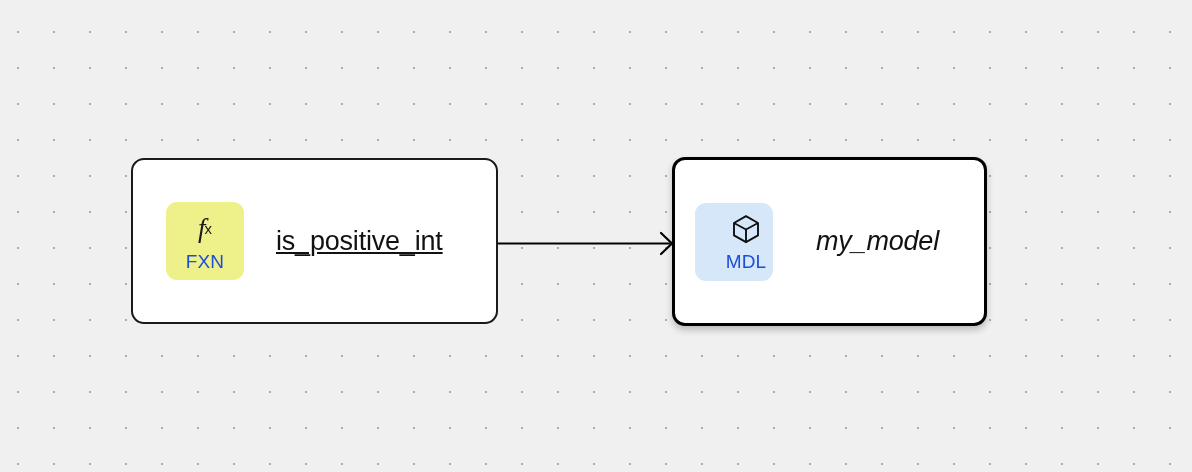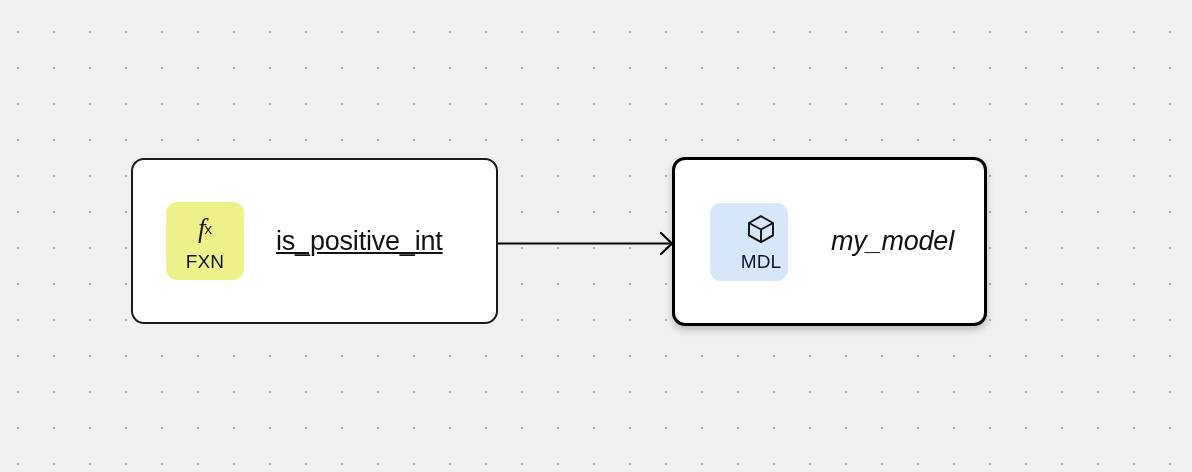--- a/index.html
+++ b/index.html
@@ -60,21 +60,21 @@
     flex: none;
     margin-left: 33px;
   }
 
   .badge.fxn-badge {
     background: #eef08a;
   }
 
   .badge.mdl-badge {
     background: #d7e7fa;
-    margin-left: 35px;
+    margin-left: 20px;
     padding-left: 24px;
   }
 
   .badge-glyph {
     height: 34px;
     display: flex;
     align-items: center;
     justify-content: center;
     color: #1a1a1a;
   }
@@ -93,21 +93,21 @@
     font-style: normal;
     font-size: 15px;
     vertical-align: 2px;
     margin-left: -1px;
   }
 
   .badge-label {
     font-family: "Liberation Sans", sans-serif;
     font-size: 19px;
     line-height: 1;
-    color: #0f172a;
+    color: #1d4ed8;
     margin-top: 6px;
     letter-spacing: 0.2px;
   }
 
   
   .node-title {
     font-family: "Liberation Sans", sans-serif;
     font-size: 27px;
     color: #121212;
     white-space: nowrap;

